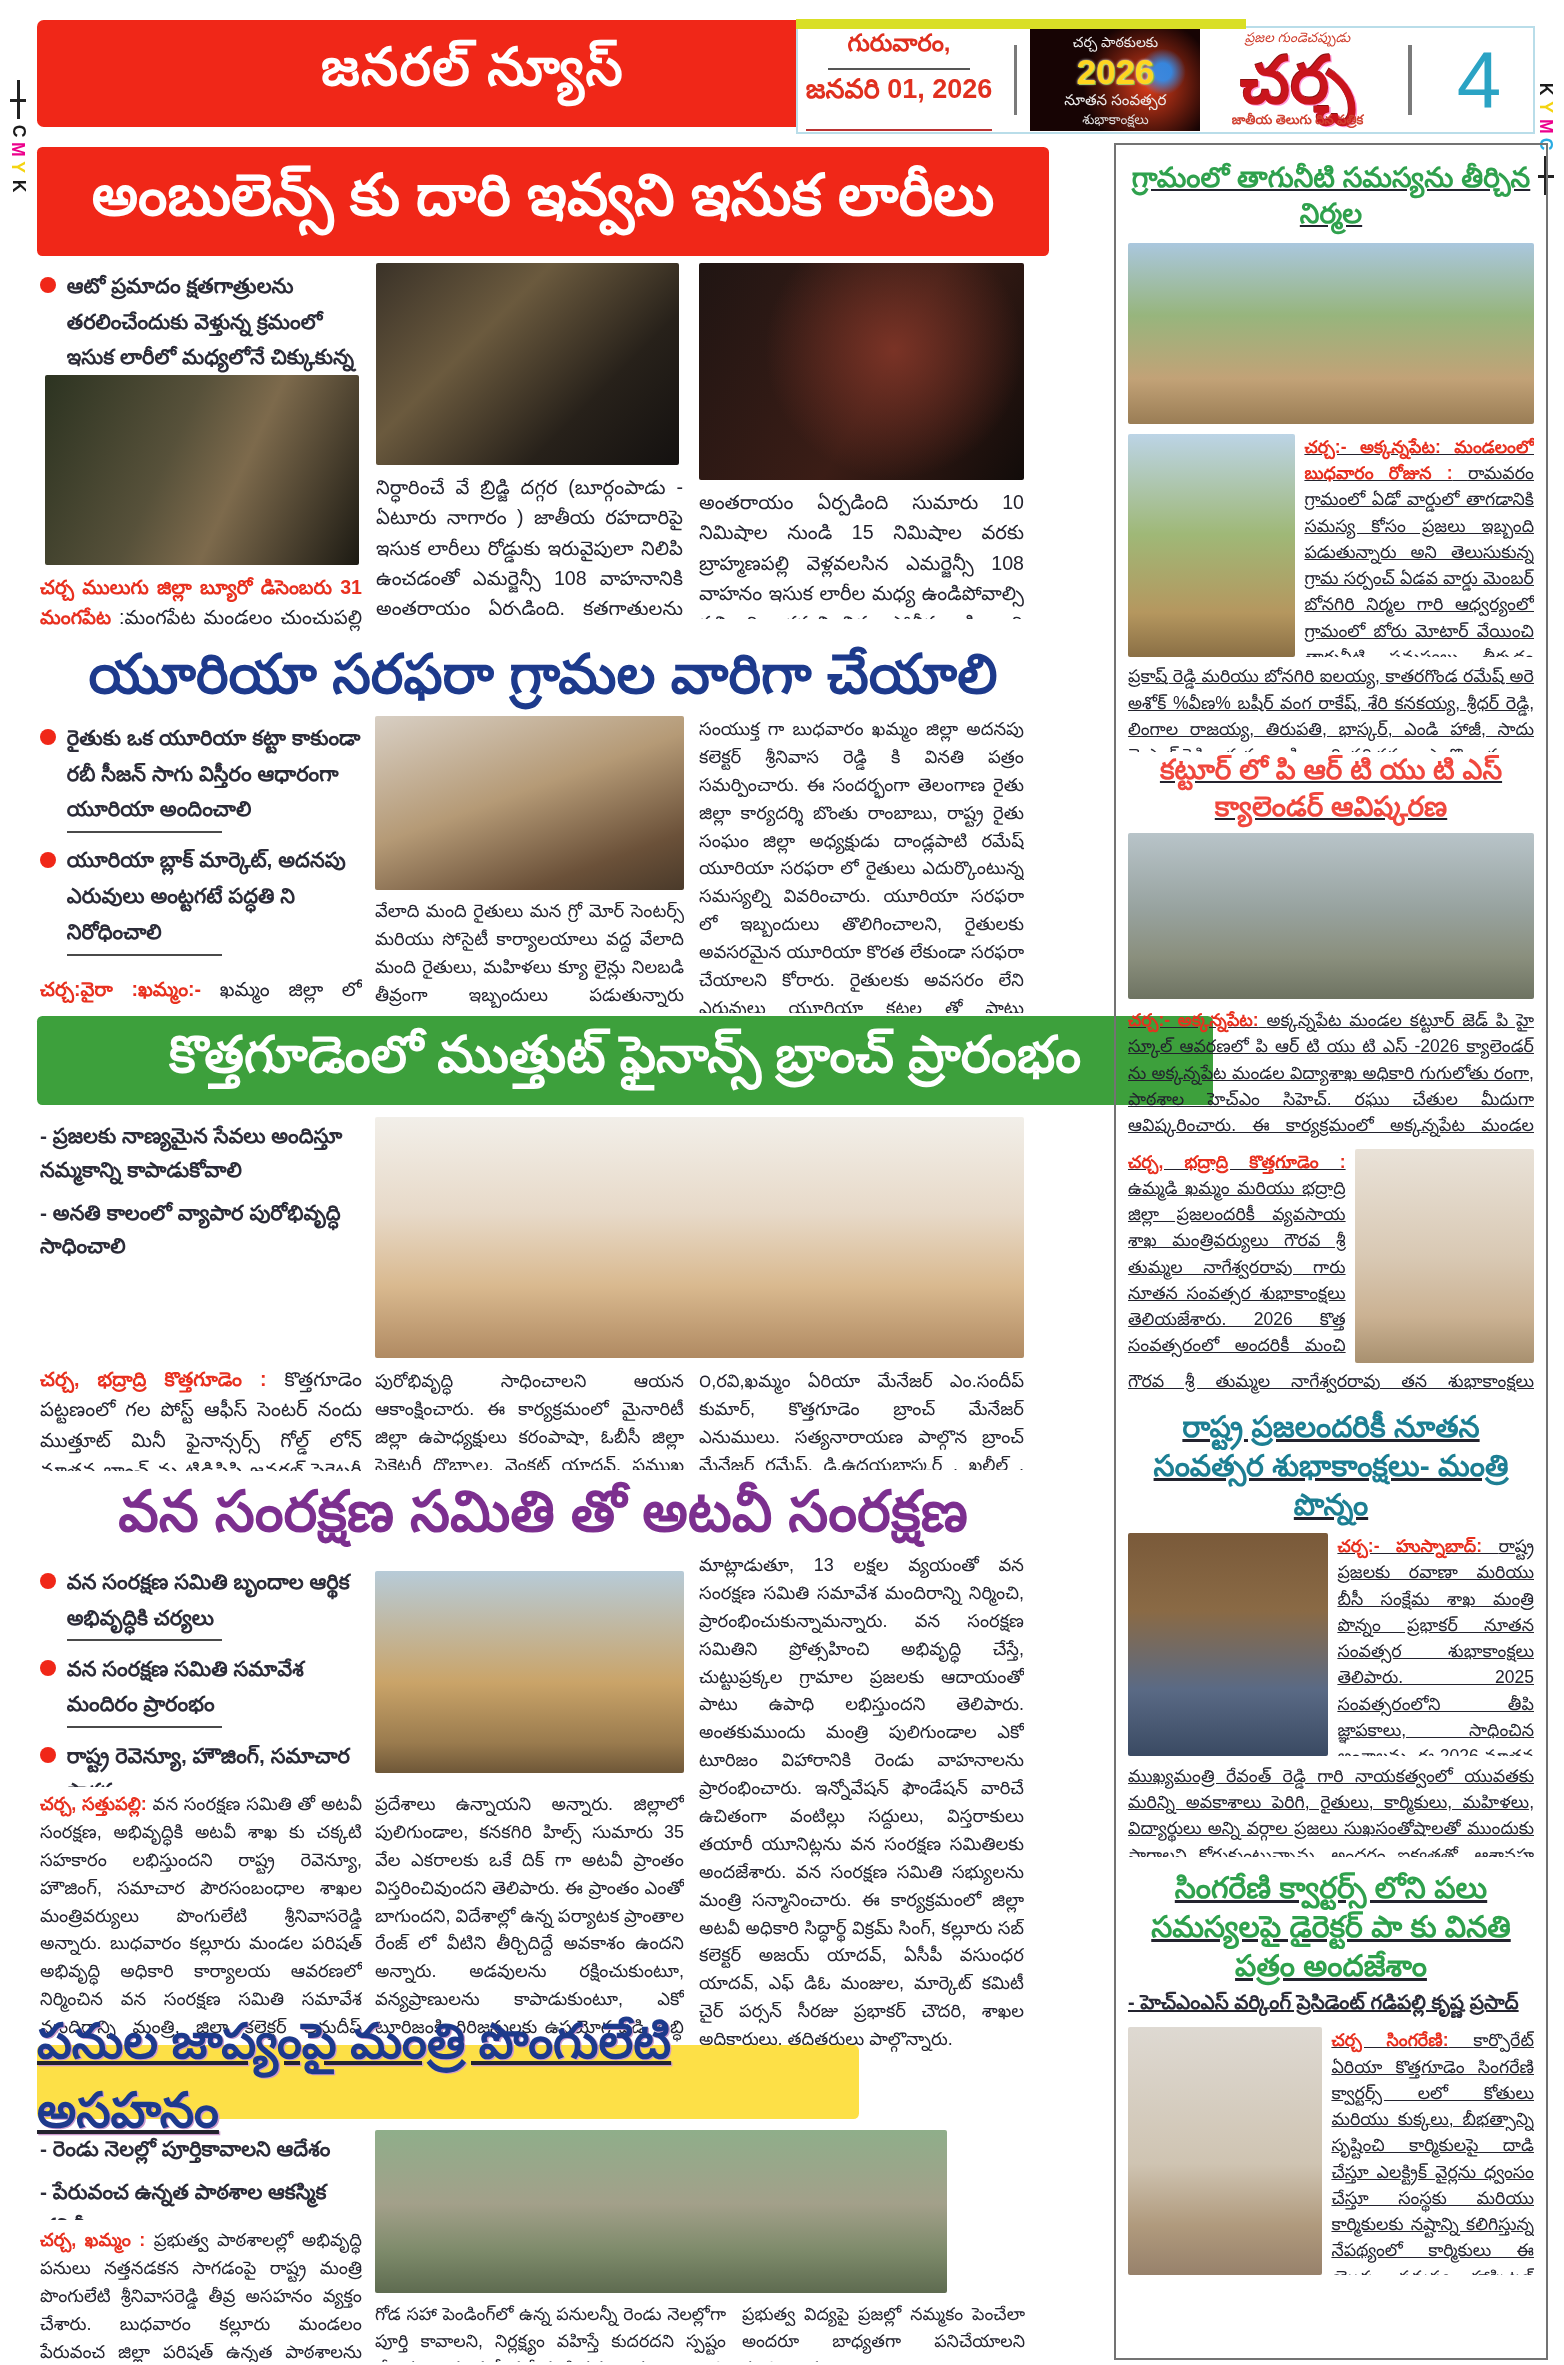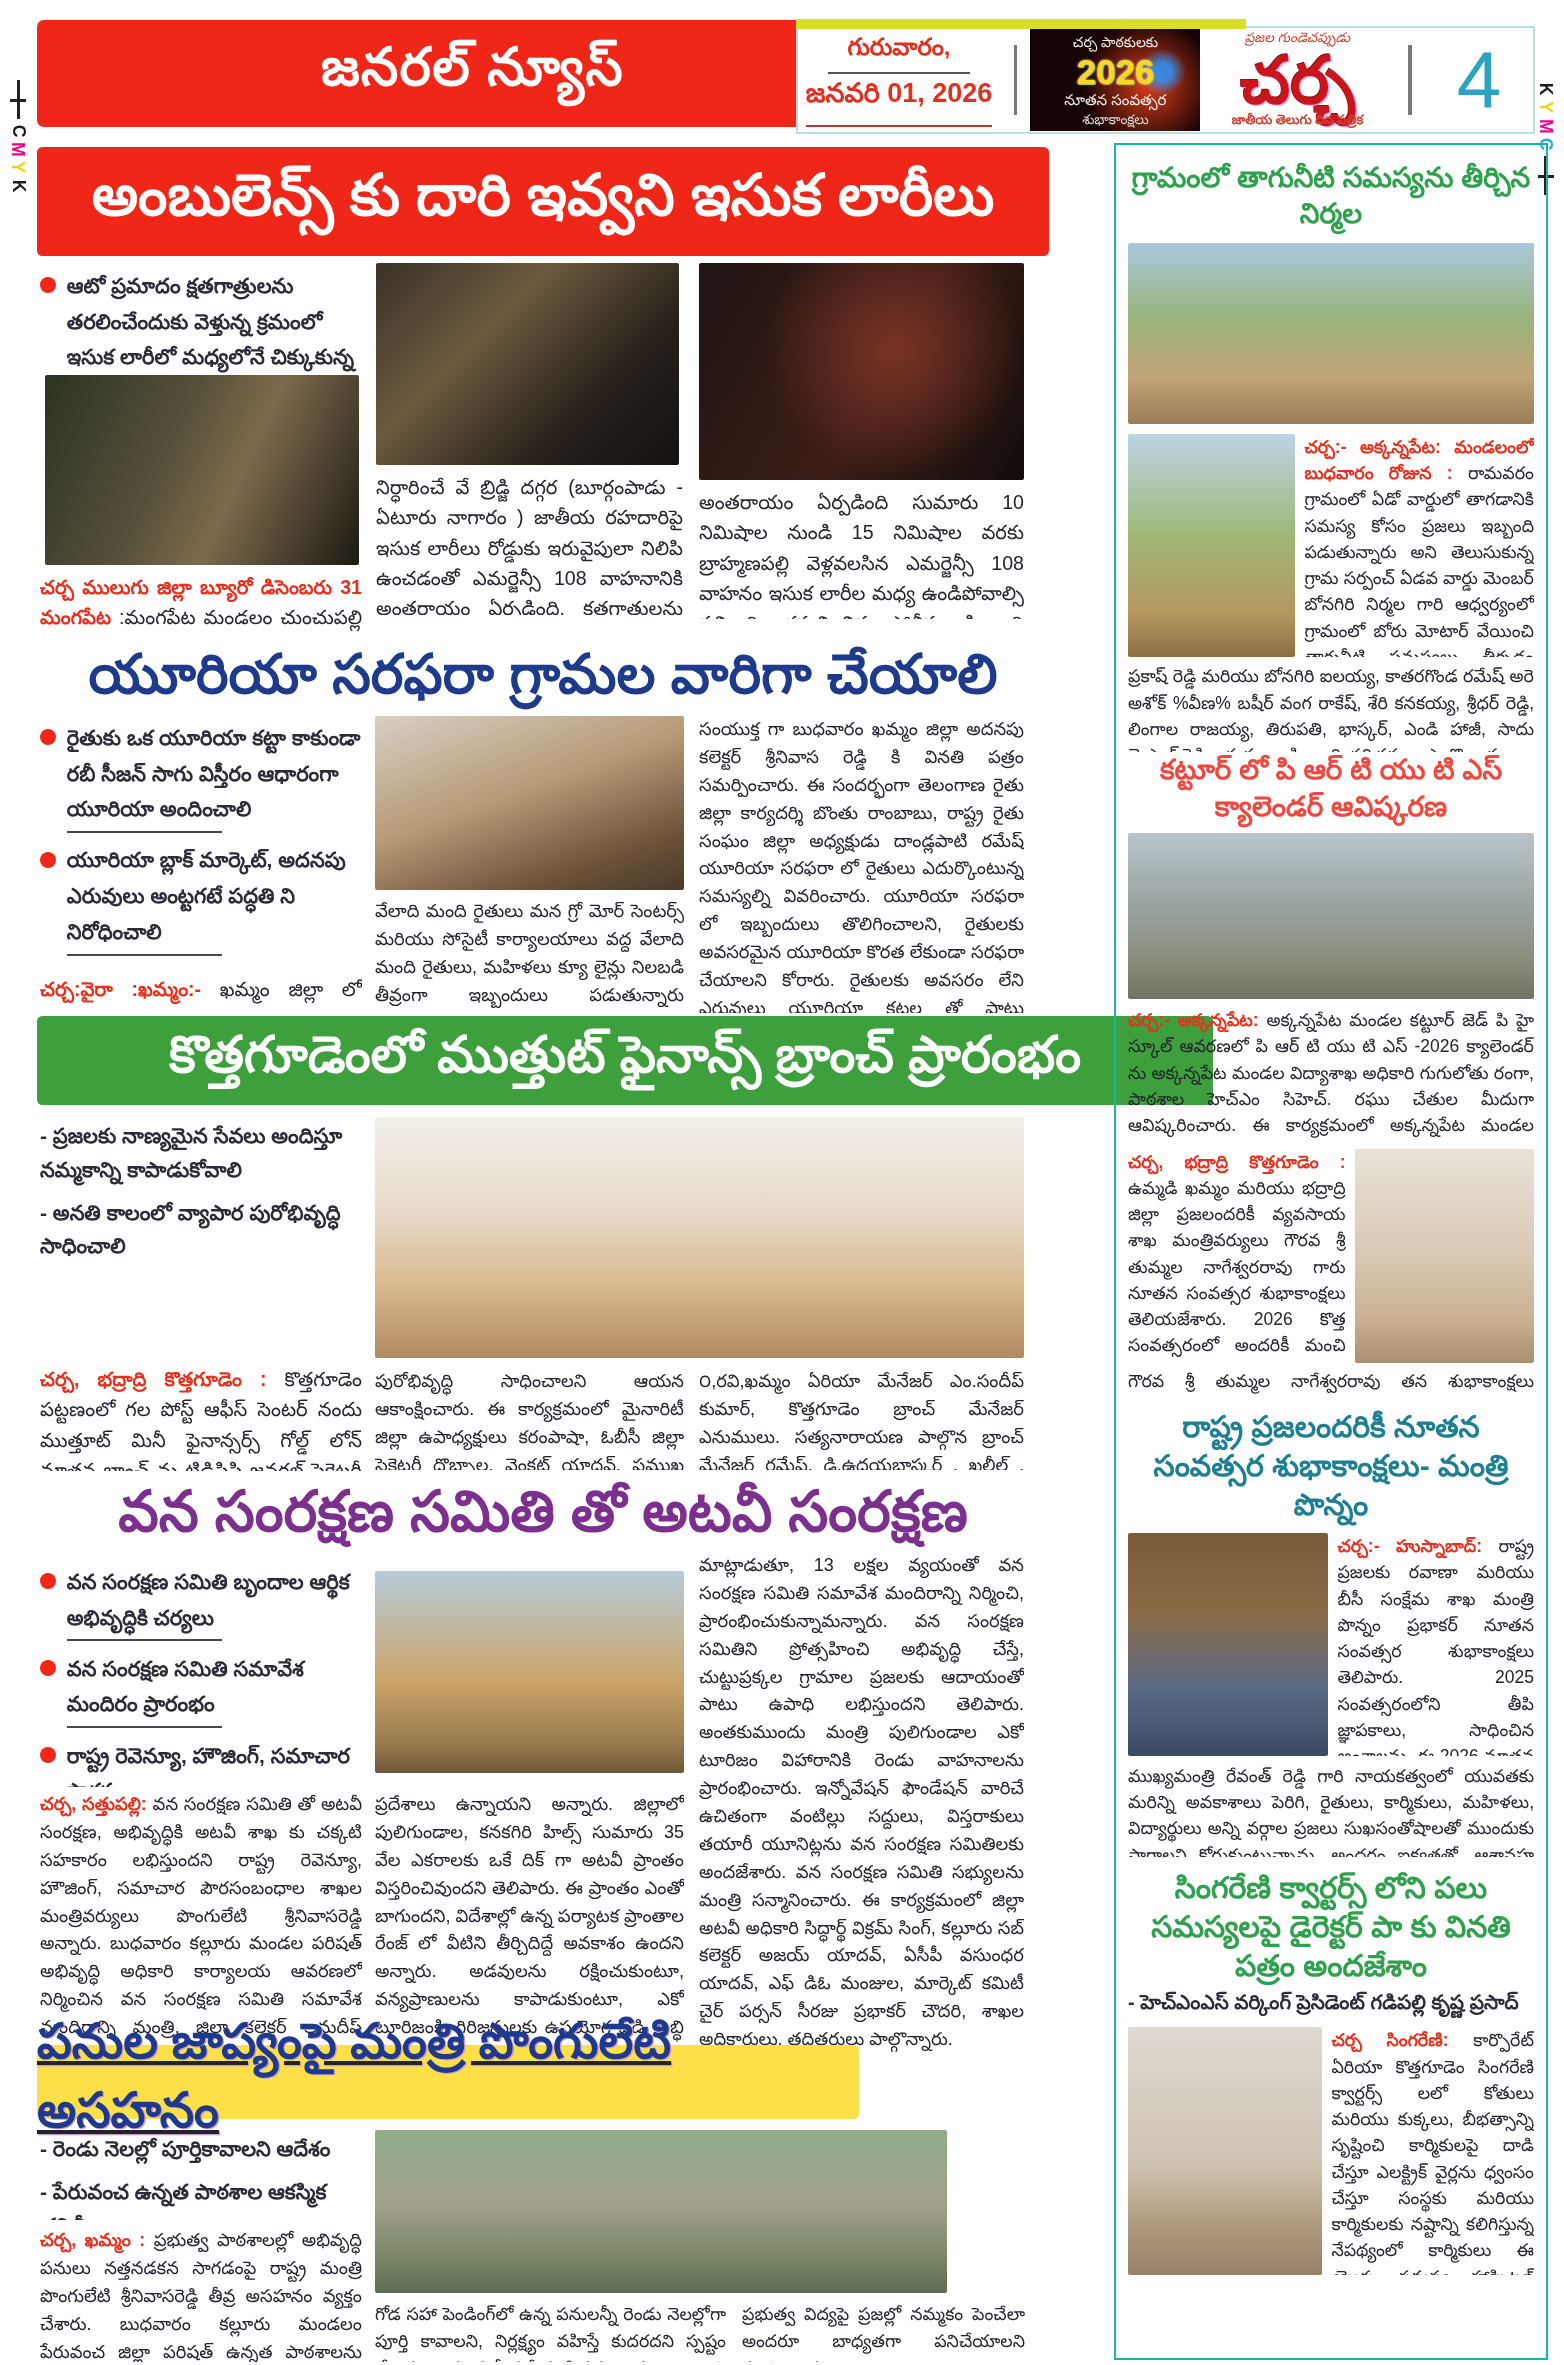--- a/index.html
+++ b/index.html
@@ -14,21 +14,21 @@
   .c-c{color:#29abe2}.c-m{color:#ec008c}.c-y{color:#f4d411}.c-k{color:#1a1a1a}
   .section-banner{position:absolute;left:37px;top:20px;width:871px;height:107px;background:#f02718;
         border-radius:6.7px;display:flex;align-items:center;justify-content:center;}
   .section-banner div{color:#fff;font-size:53px;font-weight:bold;letter-spacing:1.3px;}
   .header-box{position:absolute;left:796px;top:26px;width:739px;height:108px;border:2px solid #b9dde9;
         background:#fff;display:flex;align-items:center;box-sizing:border-box;}
   .yellow-strip{position:absolute;left:-2px;top:-9.4px;width:450px;height:10.8px;background:#d9df26;}
   .date-block{width:202px;text-align:center;color:#e0301f;font-weight:bold;}
   .date-block .d1{font-size:24px;}
   .date-block .rule{border-top:2.7px solid #555;width:142px;margin:5.4px auto 4px auto;}
-  .date-block .d2{font-size:27px;border-bottom:2px solid #b33;display:inline-block;padding-bottom:10px;}
+  .date-block .d2{font-size:27px;border-bottom:2px solid #b33;display:inline-block;padding-bottom:18px;}
   .vbar{width:3.4px;height:70px;background:#7a7a7a;margin:0 13.5px;}
   .promo-box{width:170px;height:102px;text-align:center;color:#eee;box-sizing:border-box;padding-top:5.4px;
         background:radial-gradient(circle at 78% 42%,rgba(40,150,255,.85) 0 6%,transparent 16%),
                    radial-gradient(circle at 70% 55%,rgba(255,70,30,.85),transparent 50%),
                    #170404;}
   .promo-box .p1{font-size:14px;}
   .promo-box .py{font-size:35px;font-weight:bold;color:#ffd51e;text-shadow:0 0 2.7px #fff,1.3px 1.3px 0 #7a1;line-height:1.05;}
   .promo-box .p2{font-size:15px;}
   .promo-box .p3{font-size:13.5px;color:#ddd;}
   .masthead{flex:1;text-align:center;position:relative;}
@@ -43,22 +43,22 @@
   .dl{color:#e8301f;font-weight:bold;}
   .bullets{position:absolute;overflow:hidden;}
   .bullet{display:flex;gap:10.8px;font-size:21px;font-weight:bold;color:#2c2c38;line-height:1.7;margin-bottom:4px;}
   .dot{flex:none;width:16px;height:16px;border-radius:50%;background:#f02718;margin-top:9.4px;}
   .sep{border-top:2px solid #4a4a4a;width:155px;margin:2.7px 0 9.4px 27px;}
   .dashline{font-size:21px;font-weight:bold;color:#2c2c38;line-height:1.6;margin-bottom:9.4px;}
   .banner{position:absolute;display:flex;align-items:center;justify-content:center;border-radius:5.4px;}
   .banner div{color:#fff;font-weight:bold;}
   .h-center{position:absolute;text-align:center;font-weight:bold;}
   
-  .rbox{position:absolute;left:1114px;top:143px;width:434px;height:2217px;border:2px solid #14b8a6;
-        box-sizing:border-box;padding:10.8px 12px;overflow:hidden;}
+  .rbox{position:absolute;left:1114px;top:143px;width:434px;height:2217px;border:2px solid #737373;
+        box-sizing:border-box;padding:10.8px 12px;overflow:hidden;text-decoration:underline;}
   .rhead{font-weight:bold;text-align:center;line-height:1.3;}
   .rtxt{font-size:17.5px;line-height:1.5;text-align:justify;color:#23232e;overflow:hidden;}
   .rrow{display:flex;gap:9.4px;}
   .rphoto{flex:none;border-radius:2px;}
 </style>
 </head>
 <body>
 
 <div class="page">
 

